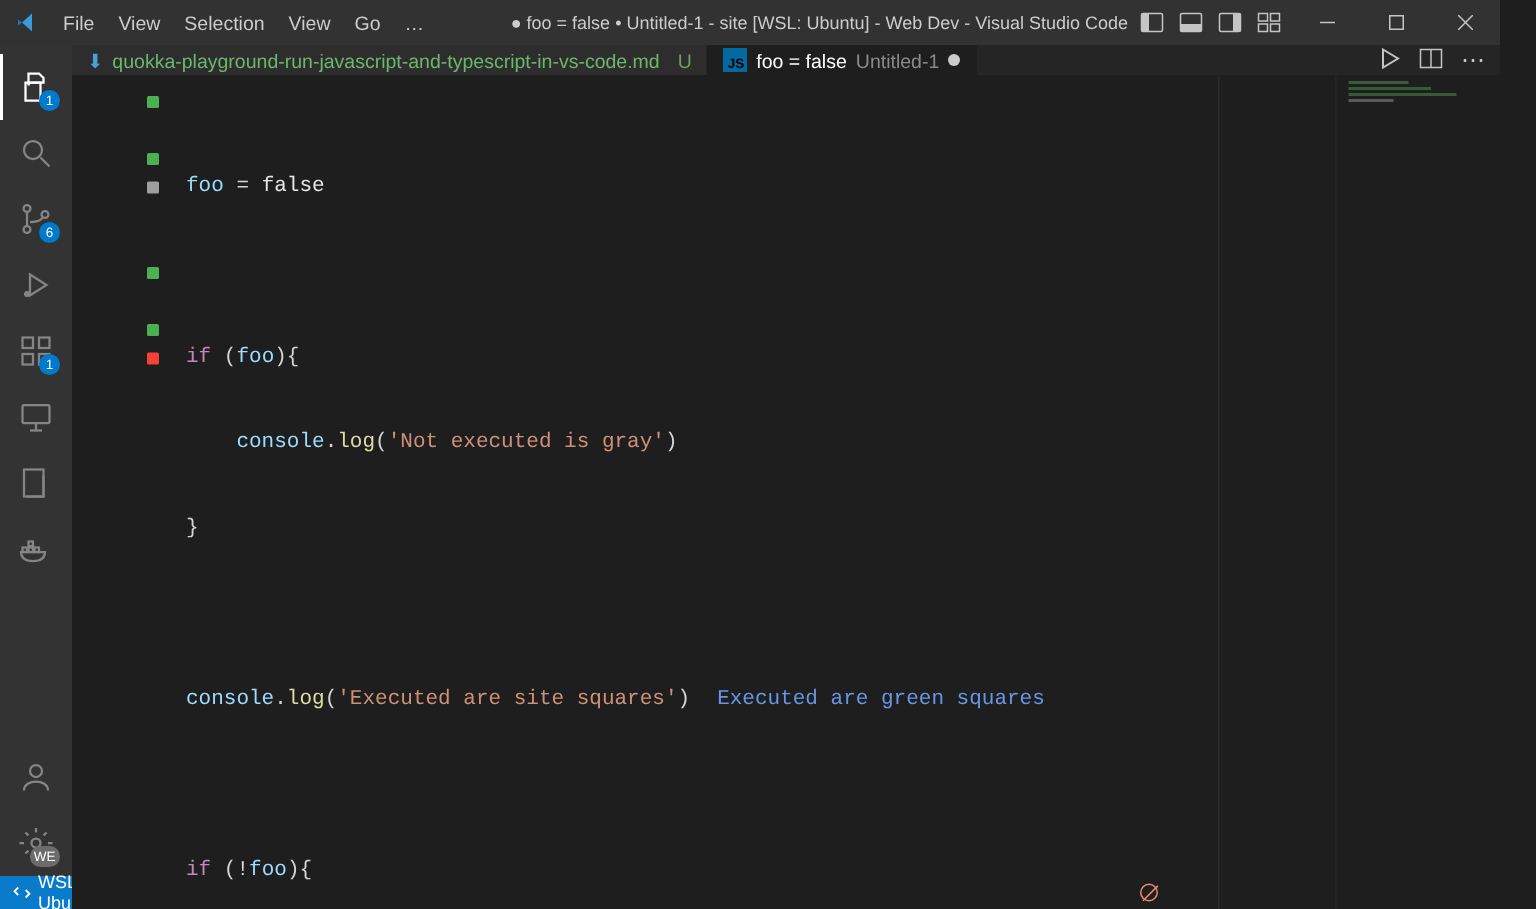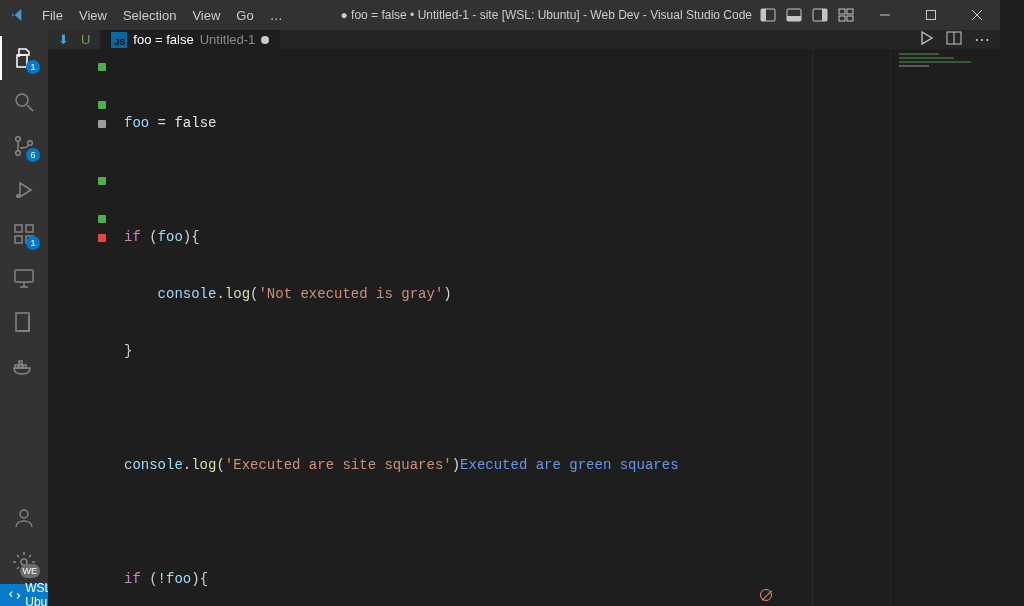--- a/index.html
+++ b/index.html
@@ -53,21 +53,21 @@
   .sq.green { background:#4caf50; }
   .sq.gray  { background:#9e9e9e; }
   .sq.red { background:#f44336; }
   .gut-line { height:19px; position:relative; }
   .k-blue { color:#e5e5e5; }
   .k-ctrl { color:#c586c0; }
   .k-var { color:#9cdcfe; }
   .k-fn { color:#dcdcaa; }
   .k-str { color:#ce9178; }
   .k-pun { color:#d4d4d4; }
-  .inline-log { color:#6796e6; }
+  .inline-log { color:#6796e6; margin-left:18px; }
   .minimap { position:absolute; top:0; right:0; width:110px; height:100%; background:#1e1e1e; border-left:1px solid #252526; }
   .minilines { position:absolute; top:4px; left:8px; display:flex; flex-direction:column; gap:2px; }
   .miniline { height:2px; background:#3a5a3a; }
 
   .code-gutter-top { height:8px; }
   .ruler { position:absolute; top:0; bottom:0; left:688px; width:1px; background:#2a2a2a; }
 
   
   .statusbar { height:22px; background:#007acc; color:#ffffff; display:flex; align-items:center; font-size:12px; }
   .statusbar .seg { padding:0 7px; display:flex; align-items:center; gap:4px; height:22px; }
@@ -216,20 +216,21 @@
           </svg>
         <span class="badge" style="background:#6c6c6c;">WE</span>
       </div>
     </div>
 
     <div class="content">
 
       <div class="tabsrow">
         <div class="tab">
           <span style="color:#4a9fd6;">⬇</span>
+          <span style="color:#6bb86b;">quokka-playground-run-javascript-and-typescript-in-vs-code.md</span>
           <span class="status">U</span>
         </div>
         <div class="tab active">
           <span class="js-badge">JS</span>
           <span class="name-part">foo = false</span>
           <span class="desc-part">Untitled-1</span>
           <span class="dot"></span>
         </div>
         <div class="tabactions">
           <span><svg width="16" height="16" viewBox="0 0 16 16">

